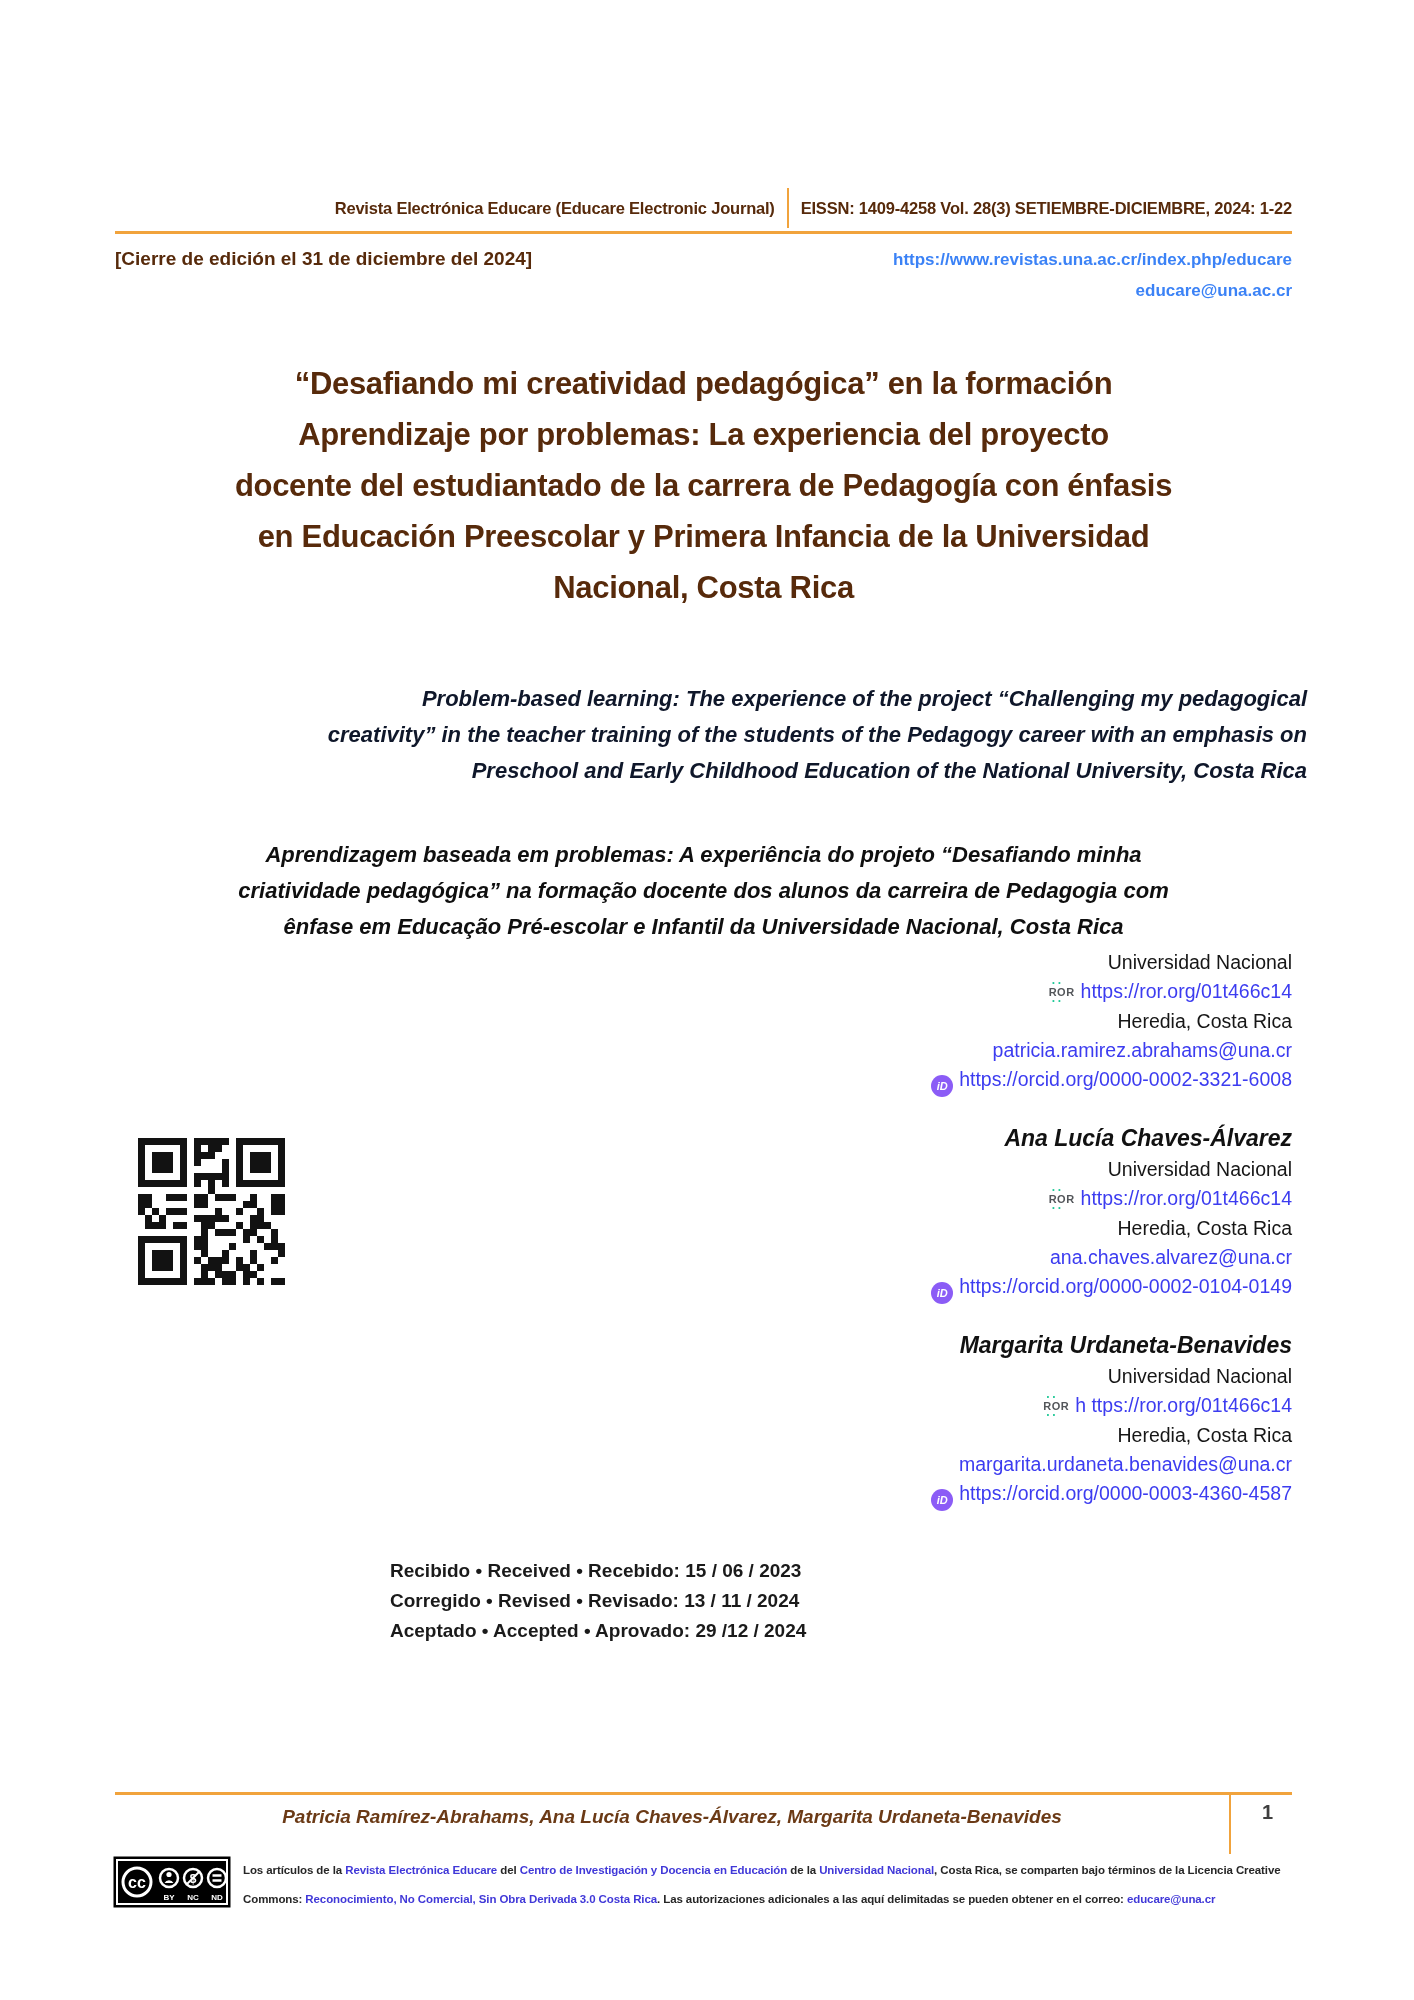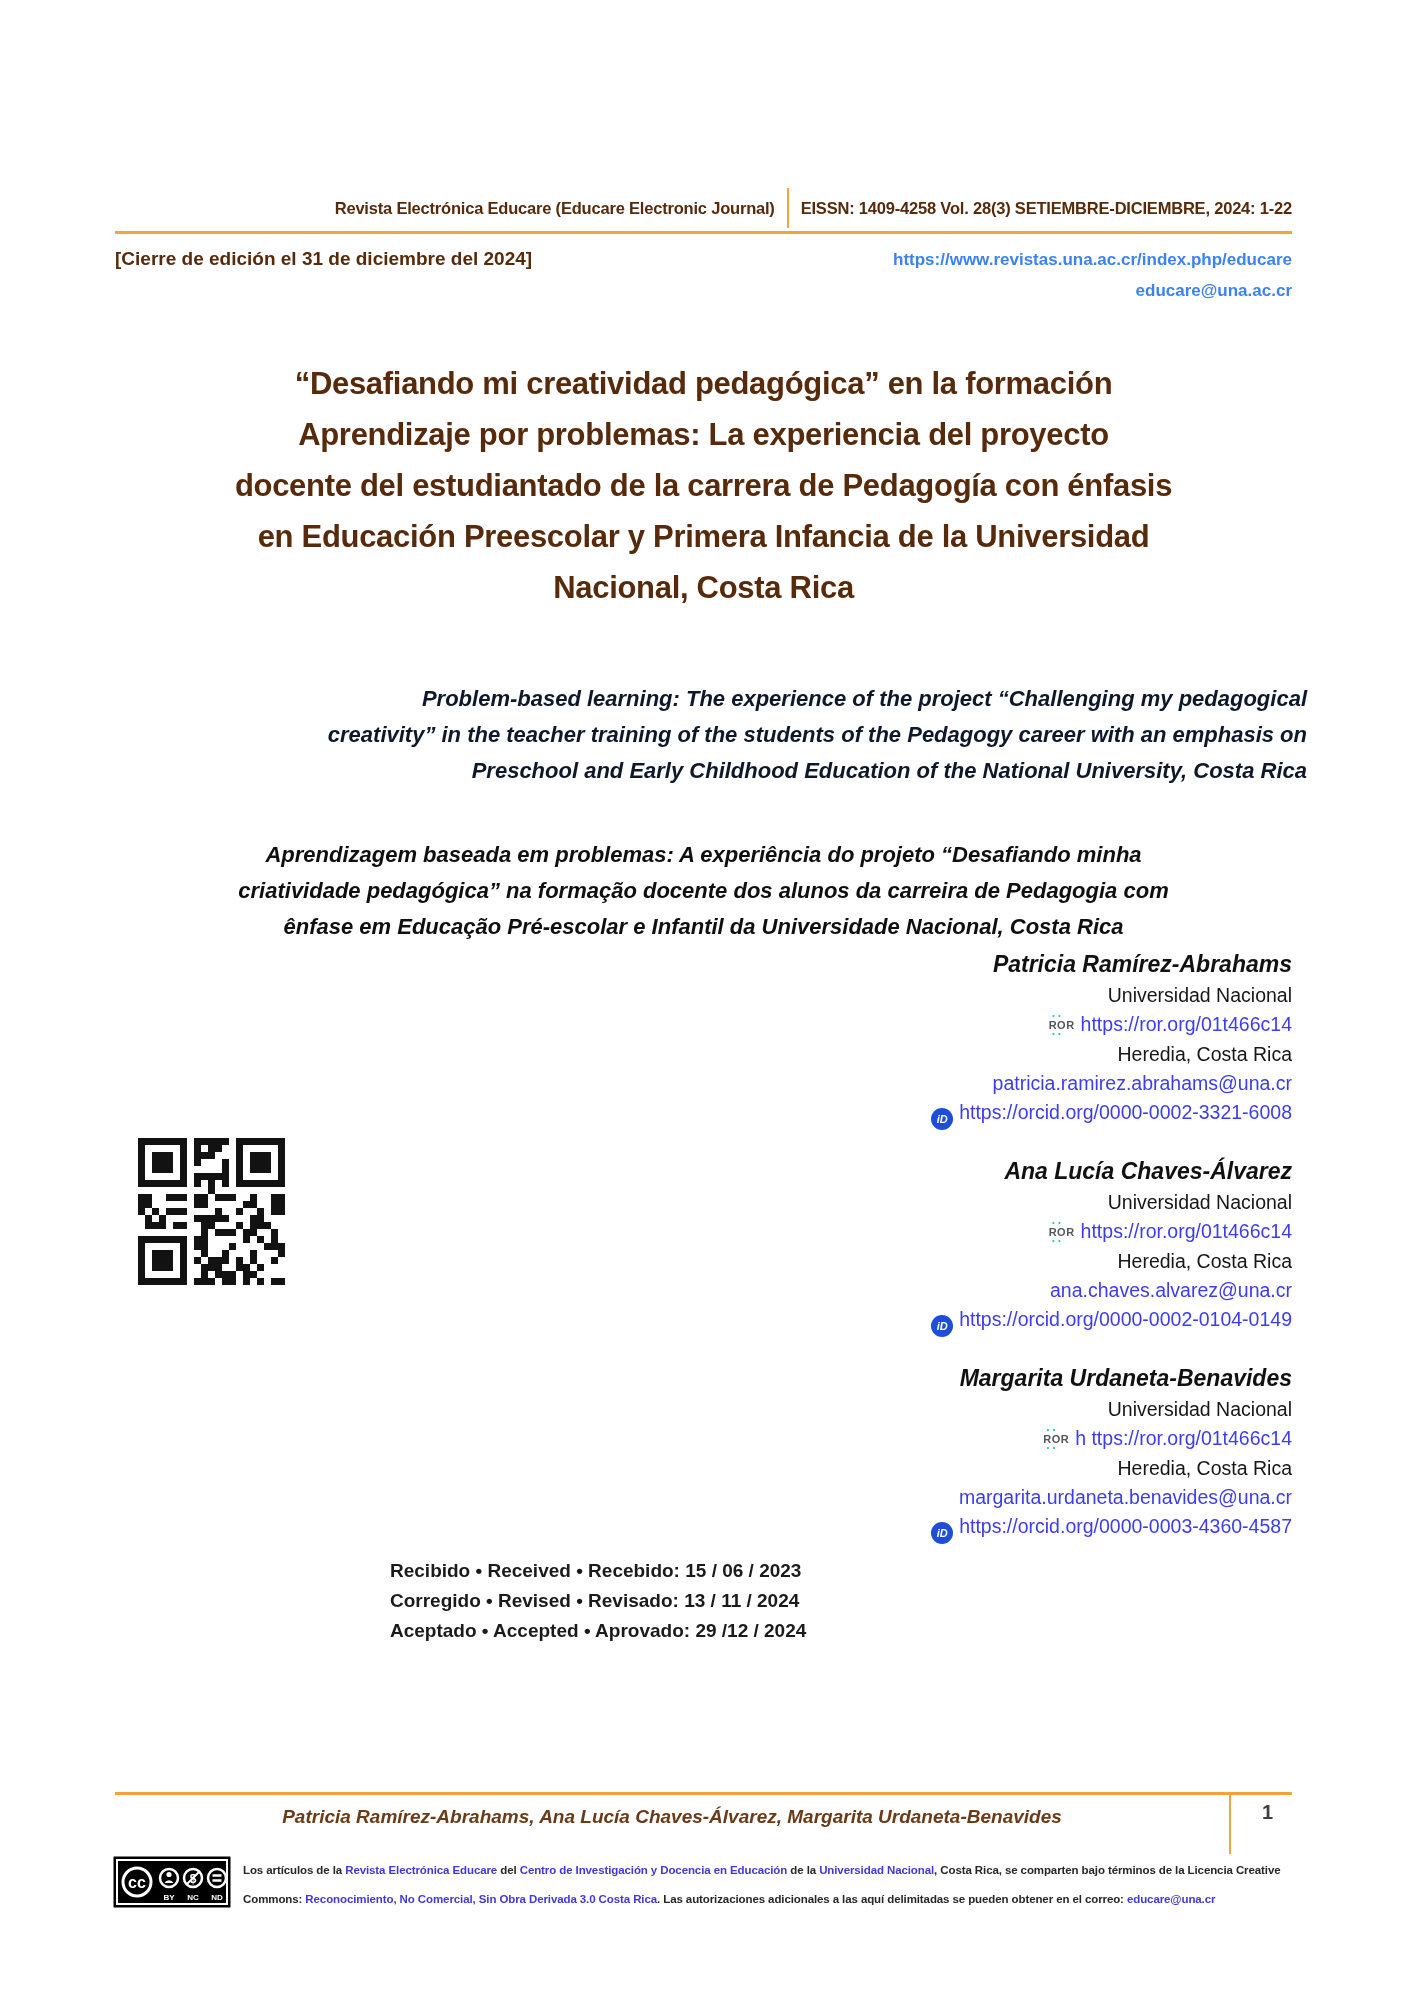--- a/index.html
+++ b/index.html
@@ -37,21 +37,21 @@
   .author-name { font-size:23px; font-weight:bold; font-style:italic; color:#111; line-height:33px; }
   .author-line { font-size:19.5px; line-height:29px; color:#161616; }
   .author-line a { font-size:19.5px; }
 
   .ror { display:inline-block; position:relative; font-size:11px; font-weight:bold;
     color:#53565a; letter-spacing:0.5px; margin-right:6px; vertical-align:2px; }
   .ror::before { content:"\00b7 \00b7"; position:absolute; top:-9px; left:3px; color:#20c997; font-size:12px; letter-spacing:2px; }
   .ror::after  { content:"\00b7 \00b7"; position:absolute; bottom:-9px; left:3px; color:#20c997; font-size:12px; letter-spacing:2px; }
 
   .orcid-icon { display:inline-block; width:22px; height:22px; border-radius:50%;
-    background:#1d4ed8; color:#fff; font-size:11px; font-weight:bold; font-style:italic;
+    background:#8b5cf6; color:#fff; font-size:11px; font-weight:bold; font-style:italic;
     text-align:center; line-height:22px; margin-right:6px; vertical-align:-4px; }
 
   
   .qr-wrap { position:absolute; left:138px; top:1138px; width:147px; height:147px; }
 
   
   .dates { position:absolute; top:1556px; left:390px;
     font-size:19px; font-weight:bold; line-height:30px; color:#1a1a1a; }
 
   
@@ -329,21 +329,20 @@
         <rect x="105" y="140" width="7" height="7" fill="#121212"></rect>
         <rect x="119" y="140" width="7" height="7" fill="#121212"></rect>
         <rect x="133" y="140" width="7" height="7" fill="#121212"></rect>
         <rect x="140" y="140" width="7" height="7" fill="#121212"></rect>
       </svg>
   </div>
 
   <div class="authors">
 
     <div class="author-block">
-      <div class="author-name">Patricia Ramírez-Abrahams</div>
       <div class="author-line">Universidad Nacional</div>
       <div class="author-line">
         <span class="ror">ROR</span><a class="link-blue" href="#">https://ror.org/01t466c14</a>
       </div>
       <div class="author-line">Heredia, Costa Rica</div>
       <div class="author-line"><a class="link-blue" href="#">patricia.ramirez.abrahams@una.cr</a></div>
       <div class="author-line">
         <span class="orcid-icon">iD</span><a class="link-blue" href="#">https://orcid.org/0000-0002-3321-6008</a>
       </div>
     </div>

